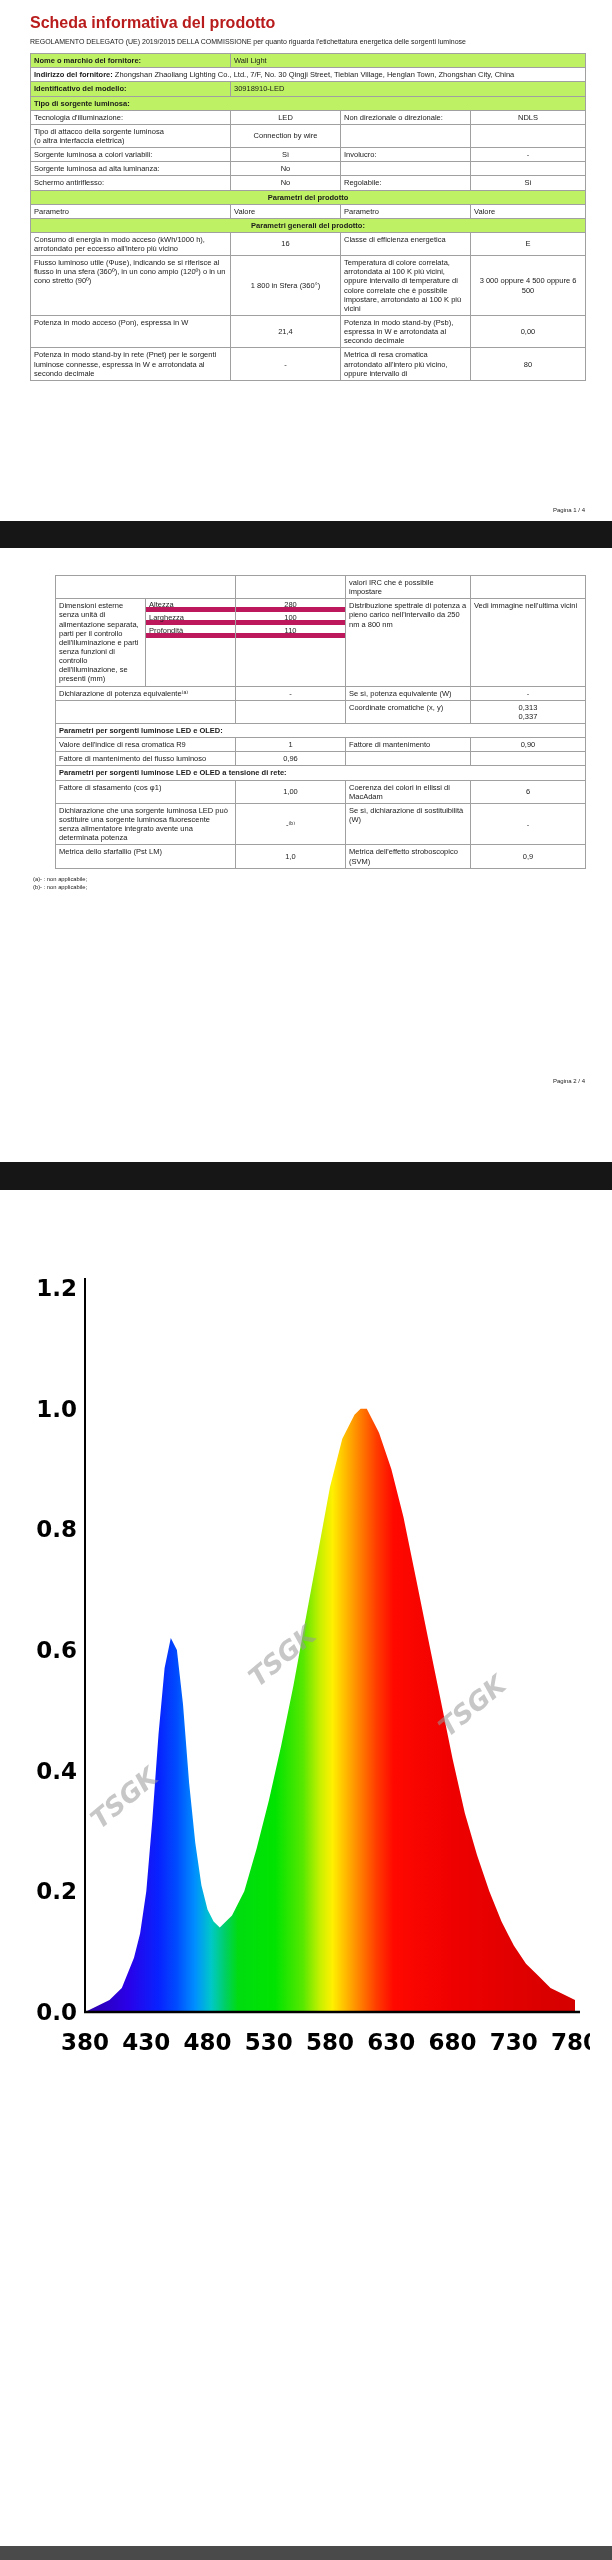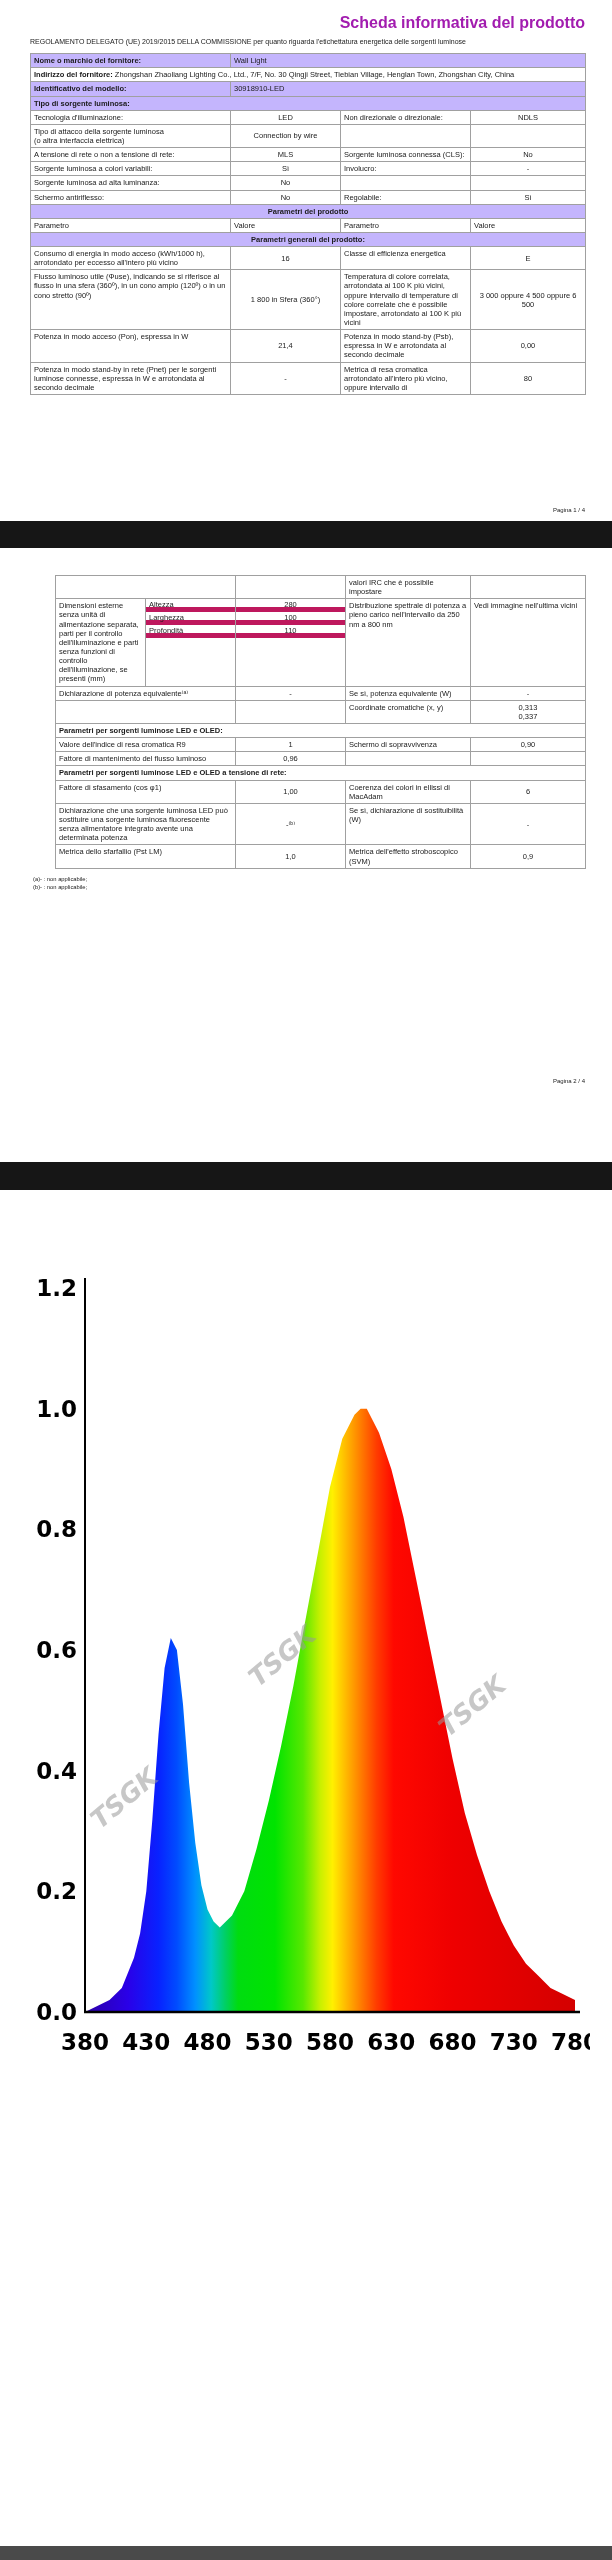--- a/index.html
+++ b/index.html
@@ -6,31 +6,31 @@
   html,body { width:612px; height:2560px; background:#d9d9d9; font-family:"Liberation Sans","DejaVu Sans",sans-serif; color:#1a1a1a; }
   body { position:relative; }
   .page { position:absolute; left:0; width:612px; background:#ffffff; overflow:hidden; }
   #page1 { top:0; height:521px; padding:14px 27px 0 30px; }
   #band1 { position:absolute; top:521px; left:0; width:612px; height:27px; background:#161616; }
   #page2 { top:548px; height:614px; }
   #band2 { position:absolute; top:1162px; left:0; width:612px; height:28px; background:#161616; }
   #page3 { top:1190px; height:1356px; }
   #band3 { position:absolute; top:2546px; left:0; width:612px; height:14px; background:#4a4a4a; }
 
-  .doc-title { font-size:16px; font-weight:bold; color:#a21caf; margin-bottom:5px;text-align:right; }
+  .doc-title { font-size:16px; font-weight:bold; color:#b91c1c; margin-bottom:5px; }
   .doc-subtitle { font-size:7px; line-height:1.3; width:505px; margin-bottom:7px; }
 
   table { border-collapse:collapse; table-layout:fixed; }
   #table1 { width:555px; }
   #table2 { width:530px; margin:27px 0 0 55px; }
   td { border:1px solid #a0a0a0; padding:2px 3px; font-size:7.5px; line-height:1.22; vertical-align:top; white-space:pre-line; }
   td.c { text-align:center; vertical-align:middle; }
   td.ctr { text-align:center; }
   .b { font-weight:bold; }
-  .gray { background:#c4b5fd; }
+  .gray { background:#bef264; }
   td.nopad { padding:0; white-space:normal; }
   .subrow { height:13px; border-bottom:5px solid #be185d; padding:1px 3px; font-size:7.5px; line-height:1.3; }
   .subrow.ctr { text-align:center; }
   .pagenum { position:absolute; right:27px; font-size:6px; color:#222; }
   #pagenum1 { bottom:8px; }
   #pagenum2 { top:530px; }
   .footnotes { margin:6px 0 0 33px; font-size:5.8px; line-height:1.5; color:#222; }
   #spectrum-svg { position:absolute; left:35px; top:65px; font-family:"DejaVu Sans",sans-serif; }
 </style>
 </head>
@@ -69,26 +69,20 @@
           <td class="c">LED</td>
           <td>Non direzionale o direzionale:</td>
           <td class="c">NDLS</td>
         </tr>
     <tr>
           <td>Tipo di attacco della sorgente luminosa
 (o altra interfaccia elettrica)</td>
           <td class="c">Connection by wire</td>
           <td></td>
           <td class="c"></td>
-        </tr>
-    <tr>
-          <td>A tensione di rete o non a tensione di rete:</td>
-          <td class="c">MLS</td>
-          <td>Sorgente luminosa connessa (CLS):</td>
-          <td class="c">No</td>
         </tr>
     <tr>
           <td>Sorgente luminosa a colori variabili:</td>
           <td class="c">Sì</td>
           <td>Involucro:</td>
           <td class="c">-</td>
         </tr>
     <tr>
           <td>Sorgente luminosa ad alta luminanza:</td>
           <td class="c">No</td>
@@ -193,21 +187,21 @@
           <td class="c">0,313
 0,337</td>
         </tr>
 
     <tr>
           <td colspan="5" class="b">Parametri per sorgenti luminose LED e OLED:</td>
         </tr>
     <tr>
           <td colspan="2">Valore dell'indice di resa cromatica R9</td>
           <td class="c">1</td>
-          <td>Schermo di sopravvivenza</td>
+          <td>Fattore di mantenimento</td>
           <td class="c">0,90</td>
         </tr>
     <tr>
           <td colspan="2">Fattore di mantenimento del flusso luminoso</td>
           <td class="c">0,96</td>
           <td></td>
           <td class="c"></td>
         </tr>
 
     <tr>

